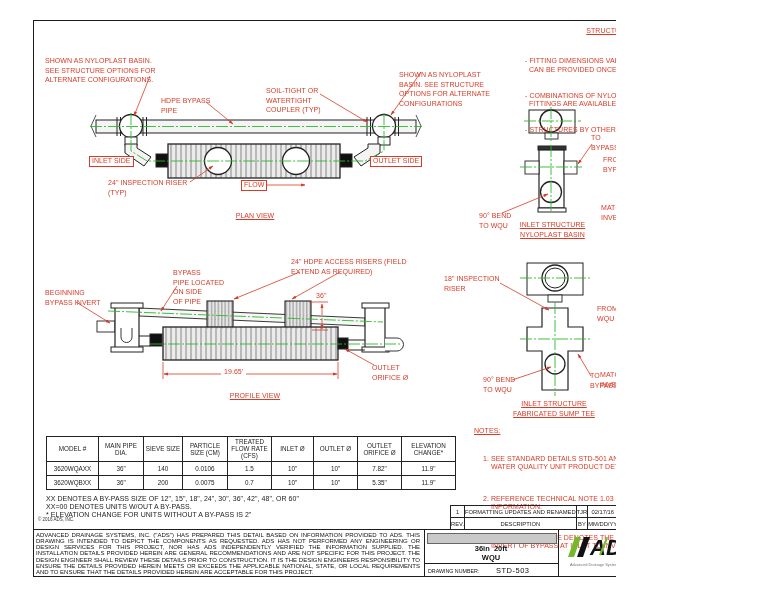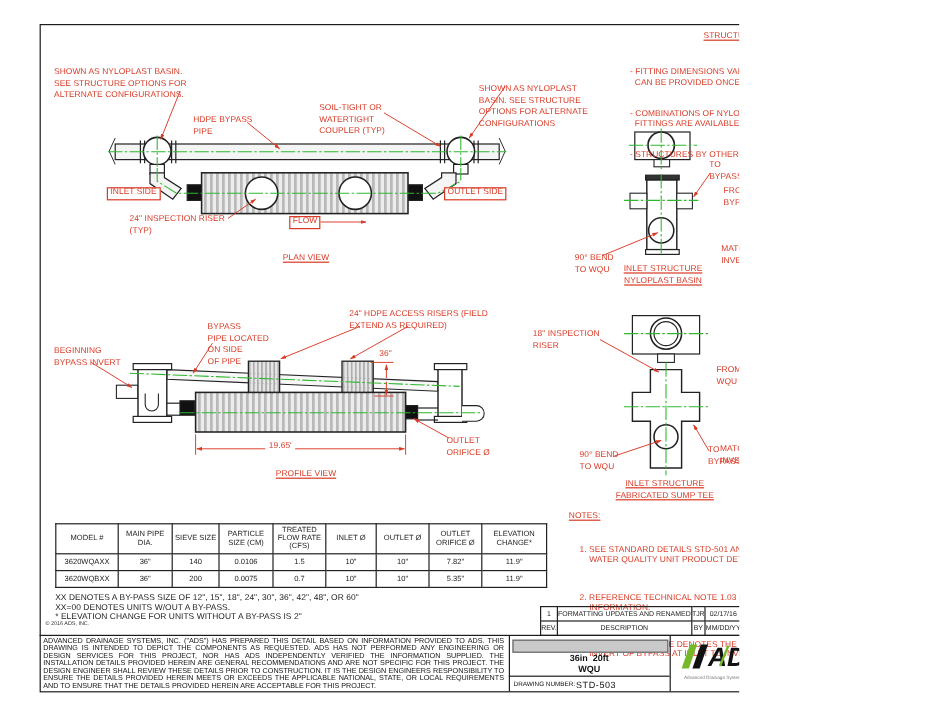--- a/index.html
+++ b/index.html
@@ -28,21 +28,21 @@
        border-top:1.4px solid #1c1c1c;}
   .vd{position:absolute;top:0;bottom:0;border-left:1px solid #1c1c1c;}
   .disc{position:absolute;left:3px;top:2px;width:384px;font-size:6px;line-height:6.15px;
        text-align:justify;color:#111;}
   .graybar{position:absolute;left:394px;top:3px;width:128px;height:9px;
        background:#c9c9c9;border:.5px solid #666;}
   .sheettitle{position:absolute;left:391px;top:15px;width:134px;text-align:center;
        font-size:7.5px;font-weight:bold;line-height:8.5px;white-space:pre;color:#111;}
   .dnrow{position:absolute;left:391px;top:33px;width:134px;border-top:1px solid #1c1c1c;height:13px;}
   .dnlabel{position:absolute;left:4px;top:4px;font-size:5.3px;color:#111;}
-  .dnvalue{position:absolute;left:56px;top:2px;font-size:7.5px;letter-spacing:.5px;color:#111;}
+  .dnvalue{position:absolute;left:72px;top:2px;font-size:7.5px;letter-spacing:.5px;color:#111;}
   .logosub{position:absolute;left:537px;top:32px;font-size:3.9px;color:#777;}
   .address{position:absolute;left:604px;top:13px;font-size:5px;line-height:6px;
        white-space:pre;color:#333;}
   .fields{position:absolute;left:679px;top:0;width:38px;height:46px;}
   .frow{position:relative;height:8.2px;border-bottom:1px solid #1c1c1c;}
   .frow:last-child{border-bottom:none;}
   .flab{position:absolute;left:1px;top:0;font-size:3.6px;color:#111;}
   .fval{position:absolute;right:2px;bottom:0;font-size:5.3px;color:#111;}
   .copyright{position:absolute;left:38px;top:517px;font-size:4.5px;color:#333;}
 </style>

